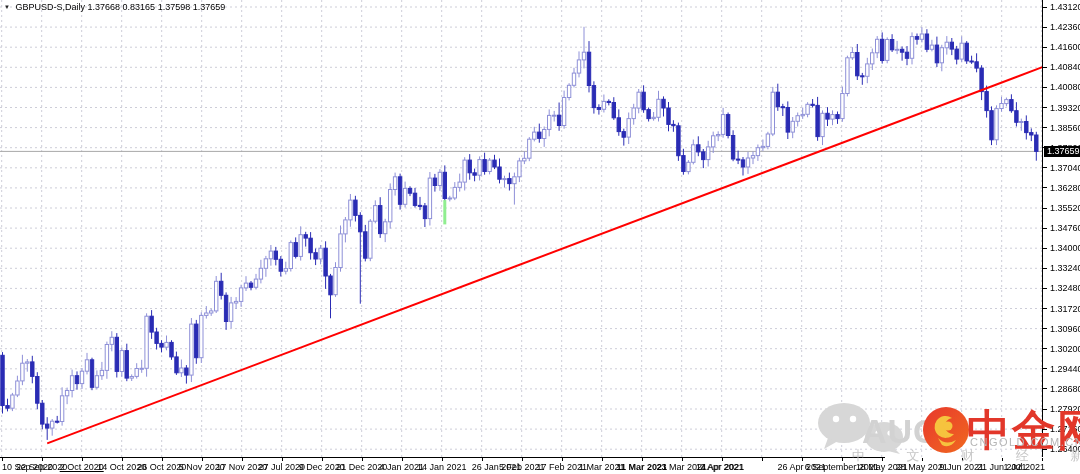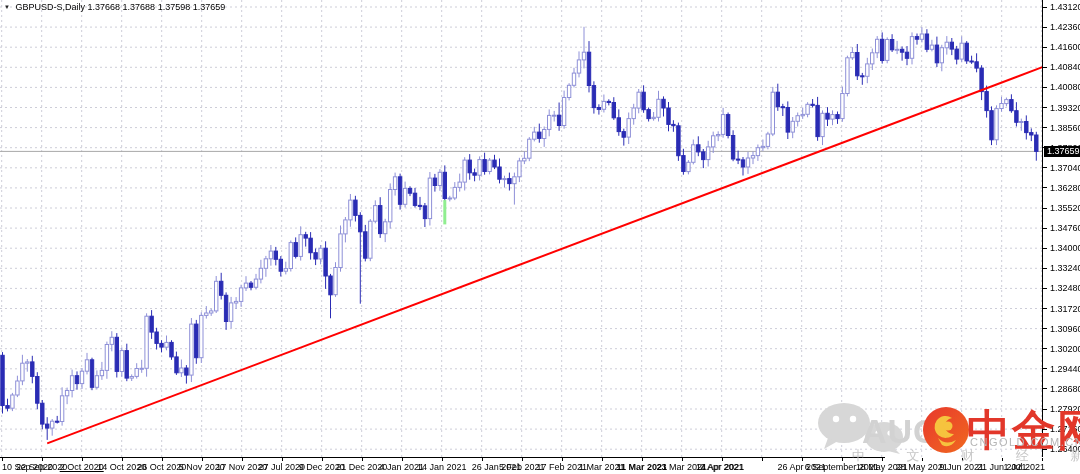--- a/index.html
+++ b/index.html
@@ -506,21 +506,21 @@
         <rect x="1034.6" y="135.0" width="3.4" height="16.4" fill="#2a2cb4" stroke="#2a2cb4" stroke-width="1"></rect>
         <line x1="444.8" y1="200.1" x2="444.8" y2="224.4" stroke="#90ee90" stroke-width="3"></line>
         <line x1="47.2" y1="443.4" x2="1046.2" y2="65.7" stroke="#ff0000" stroke-width="2"></line>
       </svg>
   </div>
 
   <div id="title-bar">
     <span class="tri">▼</span>
     <span>GBPUSD-S,Daily</span>
     <span>1.37668</span>
-    <span>1.37688</span>
+    <span>0.83165</span>
     <span>1.37598</span>
     <span>1.37659</span>
   </div>
 
   <div id="price-axis">
     <div id="cur-price" style="top: 145.9px;">1.37659</div>
   <div class="pa-tick" style="top: 6.5px;"></div>
       <div class="pa-label" style="top: 2px;">1.43120</div>
       <div class="pa-tick" style="top: 26.6px;"></div>
       <div class="pa-label" style="top: 22.1px;">1.42360</div>

